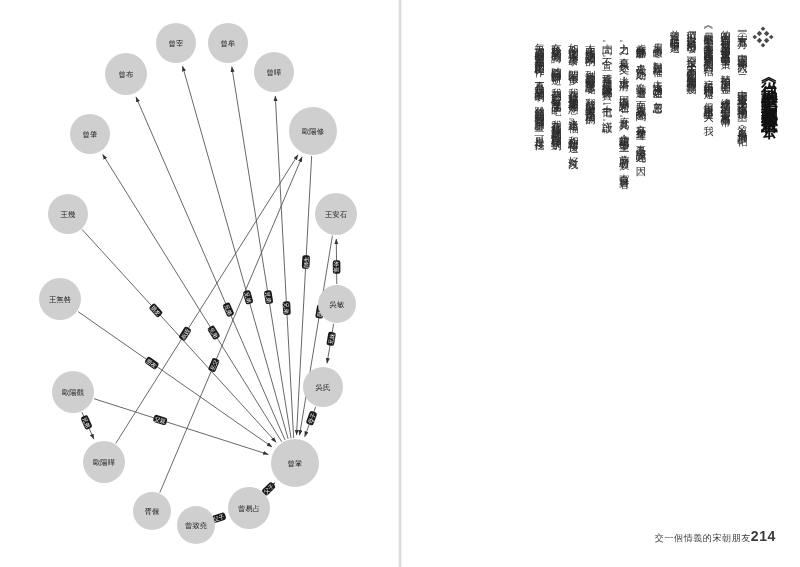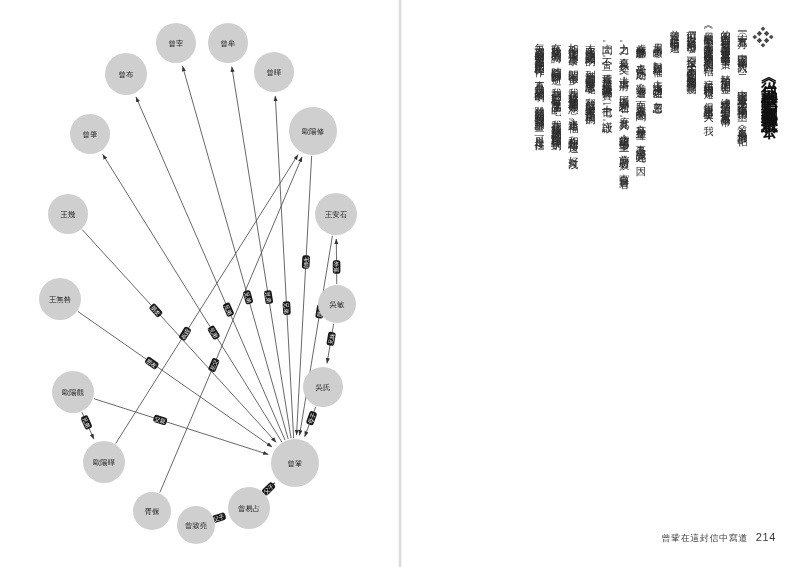--- a/index.html
+++ b/index.html
@@ -100,23 +100,23 @@
     position: absolute;
     right: 24px;
     bottom: 22px;
     font-family: "Liberation Serif", "DejaVu Serif", serif;
     font-size: 9px;
     color: #3a3a3a;
     letter-spacing: 0.6px;
     white-space: nowrap;
   }
   #footer .pg {
-    margin-left: 8px;
     font-family: "Liberation Sans", sans-serif;
-    font-size: 11px;
+    font-size: 14px;
+    font-weight: bold;
   }
 
   
   .node-label {
     font-family: "Liberation Sans", "DejaVu Sans", sans-serif;
     font-size: 7.4px;
     fill: #1d1d1d;
     text-anchor: middle;
     dominant-baseline: central;
   }
@@ -337,17 +337,17 @@
         <div class="vcol indent">歲有餘慶耶？去受代之期，難卜密邇，而替人寂然未聞，亦旦夕望耳。事乃議論之冗，因</div>
         <div class="vcol indent">之力。夏秋之交，道出府下，因以致謝左右，庶竟其。余望疏明珍重，前膀召拔，實自賢者</div>
         <div class="vcol indent">上問。不宣。鞏再拜運勾奉議無黨鄉賢。二十七日。謹啟。</div>
         <div class="vcol indent">上面這些話文縐縐的，到底說的是什麼意思呢？翻成白話文大概是這樣的：</div>
         <div class="vcol indent">如今的官場人浮於事，閒暇很多。我在這裡祝願您萬事如意，永遠幸福。和您離得遠，好久沒</div>
         <div class="vcol indent">有聆聽您的教誨，時間轉瞬即逝，我們已經有三年沒見面了吧？我在這裡聽說您的任期已經快到了，</div>
         <div class="vcol indent">每天處理的都是雞毛蒜皮的瑣碎工作，真不是我想幹的啊！雖然朝廷有我這回京計畫，可是接任</div>
       </div>
 
     <div id="footer">
-      <span>曾鞏在這封信中寫道</span><span class="pg">214</span>
+      <span>交一個情義的宋朝朋友</span><span class="pg">214</span>
     </div>
   </div>
 
 </div>
 
 </body></html>

